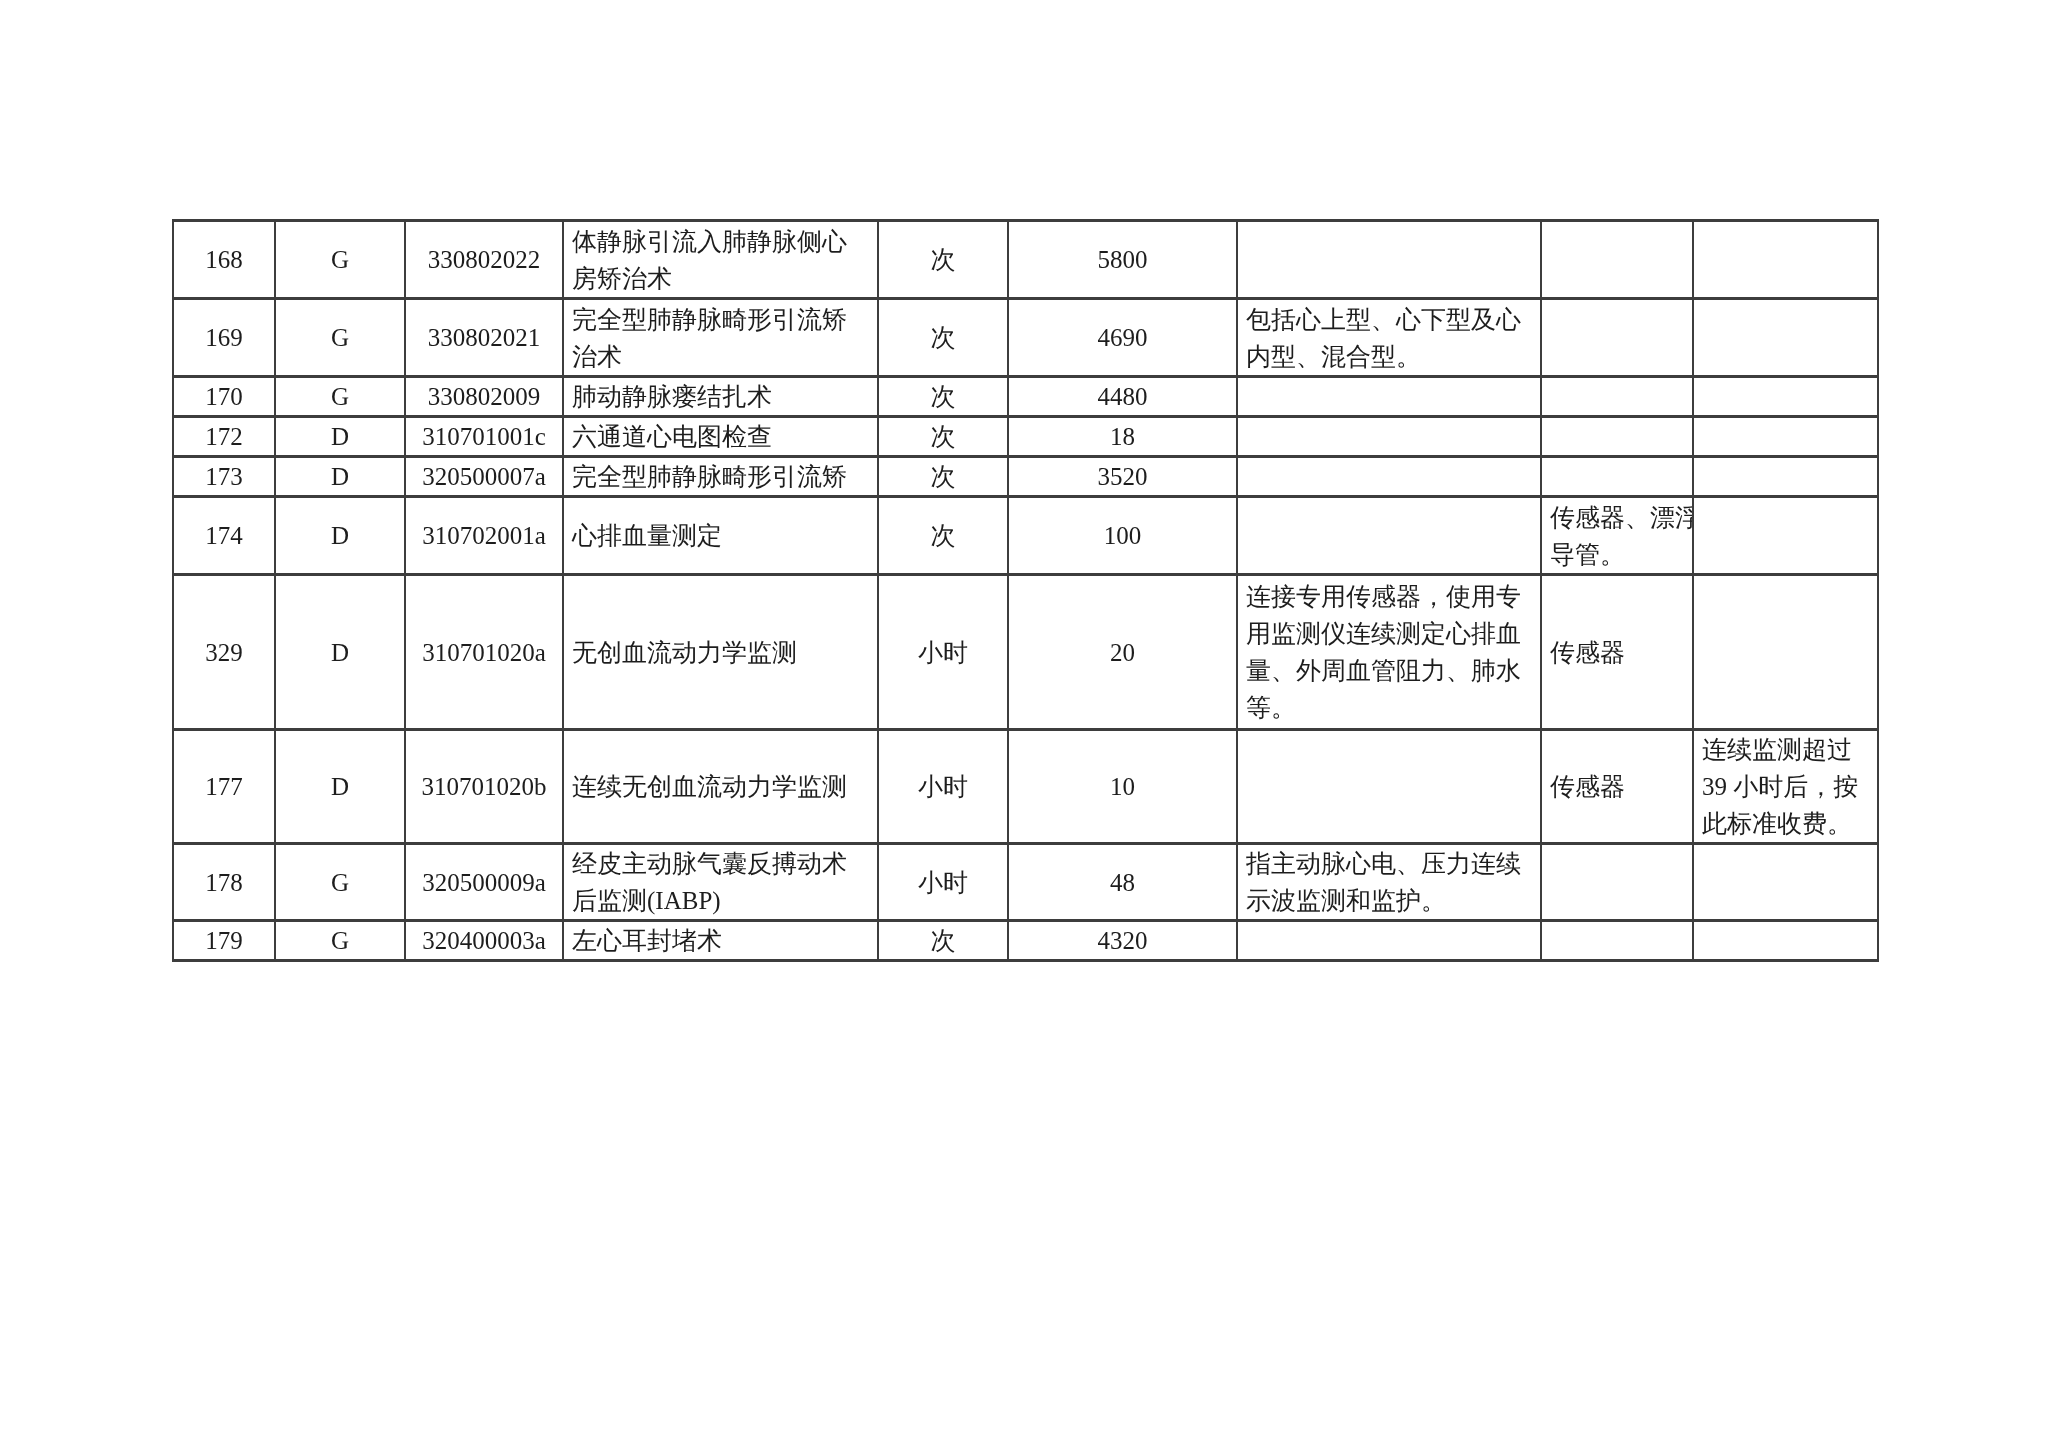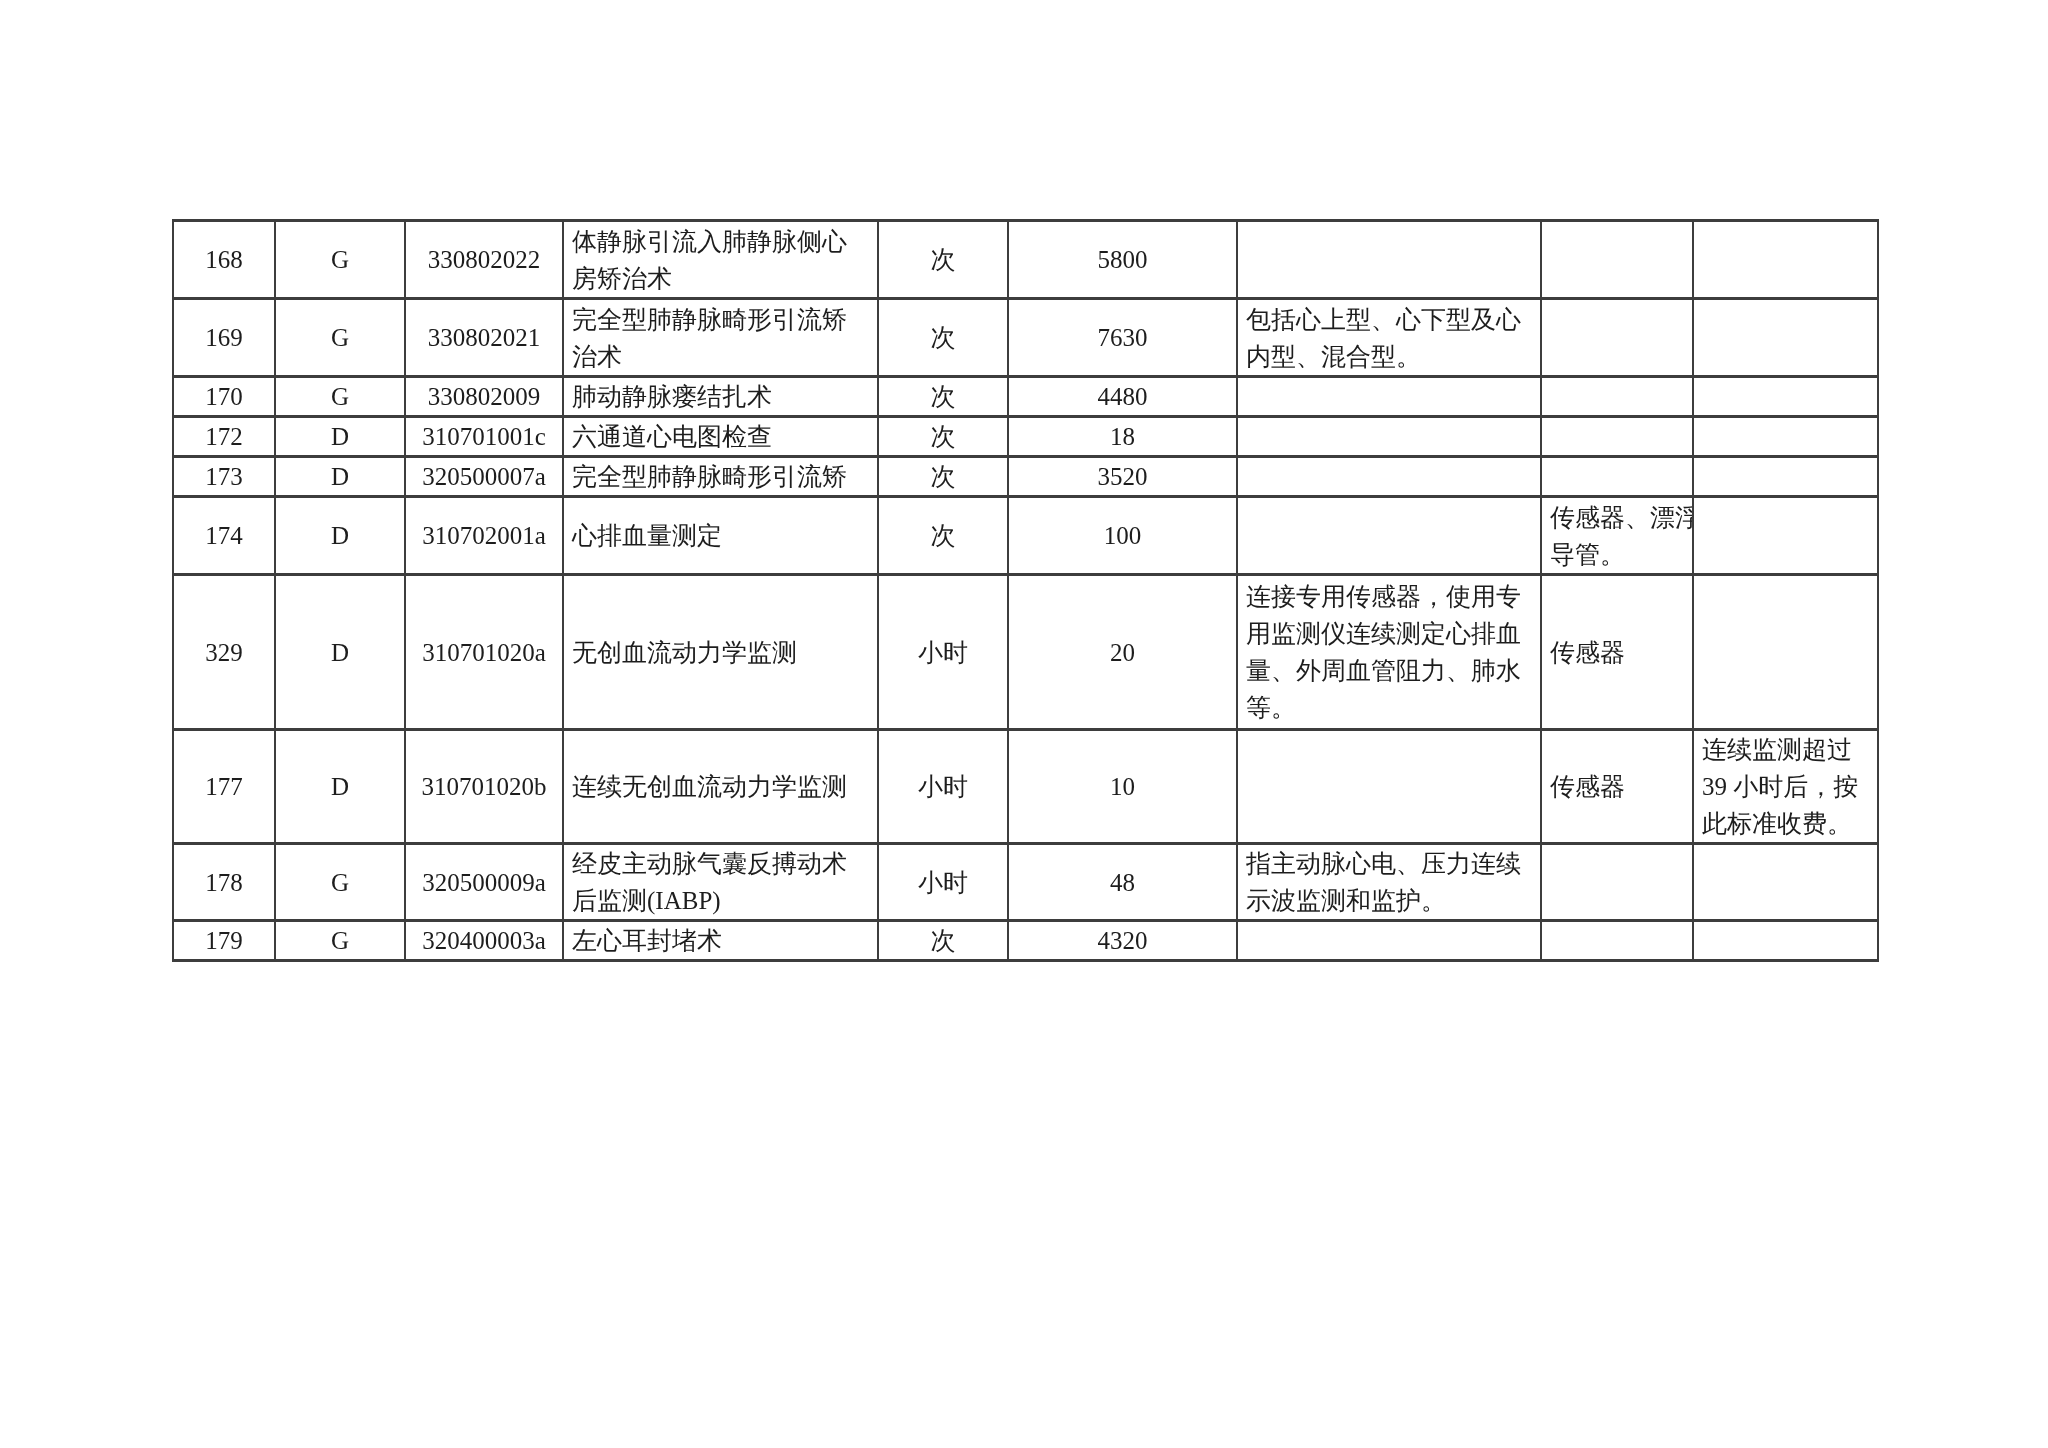--- a/index.html
+++ b/index.html
@@ -71,21 +71,21 @@
     <td class="l"></td>
     <td class="l"></td>
   </tr>
         <tr style="height: 78px;">
     <td>169</td>
     <td>G</td>
     <td>330802021</td>
     <td class="l">完全型肺静脉畸形引流矫
 治术</td>
     <td>次</td>
-    <td>7630</td>
+    <td>4690</td>
     <td class="l">包括心上型、心下型及心
 内型、混合型。</td>
     <td class="l"></td>
     <td class="l"></td>
   </tr>
         <tr style="height: 37px;">
     <td>170</td>
     <td>G</td>
     <td>330802009</td>
     <td class="l">肺动静脉瘘结扎术</td>

